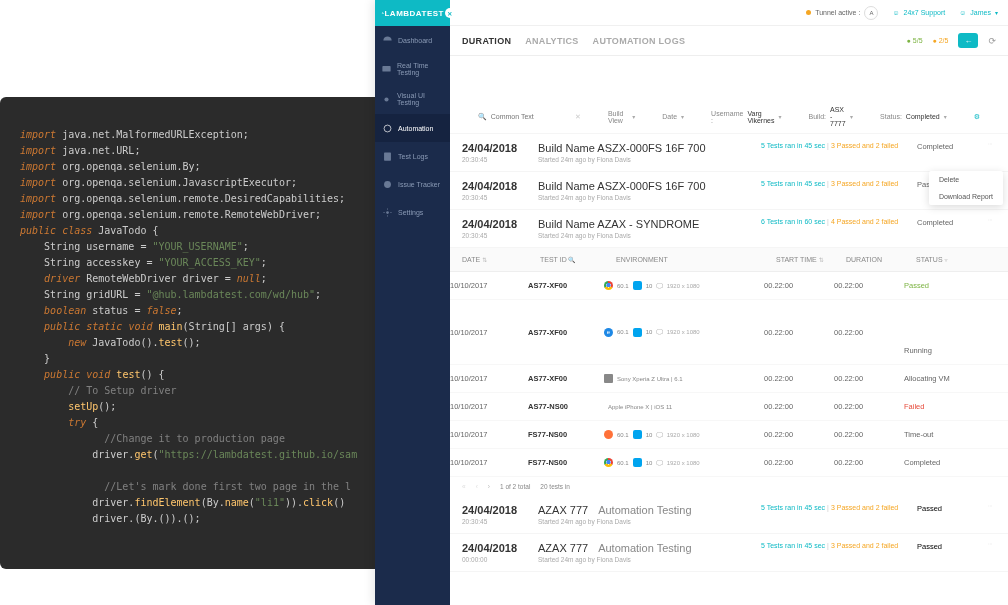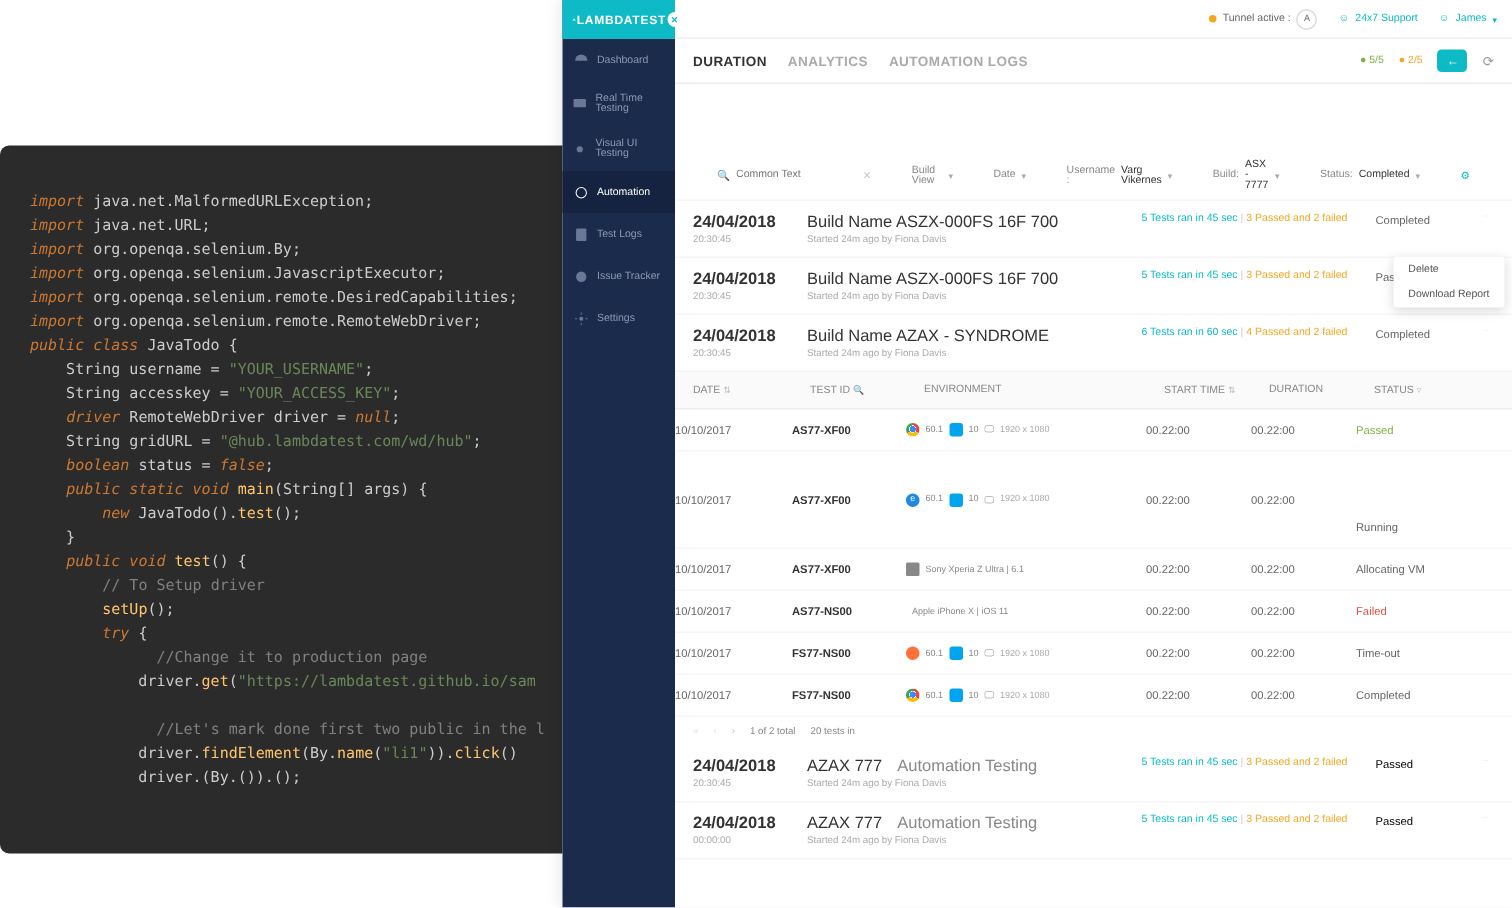--- a/index.html
+++ b/index.html
@@ -134,21 +134,21 @@
     <span class="kw">public static void</span> <span class="fn">main</span>(String[] args) {
         <span class="kw">new</span> JavaTodo().<span class="fn">test</span>();
     }
     <span class="kw">public void</span> <span class="fn">test</span>() {
         <span class="com">// To Setup driver</span>
         <span class="fn">setUp</span>();
         <span class="kw">try</span> {
               <span class="com">//Change it to production page</span>
             driver.<span class="fn">get</span>(<span class="str">"https://lambdatest.github.io/sam</span>
 
-              <span class="com">//Let's mark done first two public in the l</span>
+              <span class="com">//Let's mark done first two page in the l</span>
             driver.<span class="fn">findElement</span>(By.<span class="fn">name</span>(<span class="str">"li1"</span>)).<span class="fn">click</span>()
             driver.(By.()).();</pre>
 </div>
 
 <div class="app">
 
   <div class="sidebar">
     <div class="sidebar-logo">
       <svg width="10" height="10" viewBox="0 0 10 10">
           <path d="M2 8 L5 2 L8 8 L6.5 8 L5 5 L3.5 8 Z" fill="#fff"></path>

